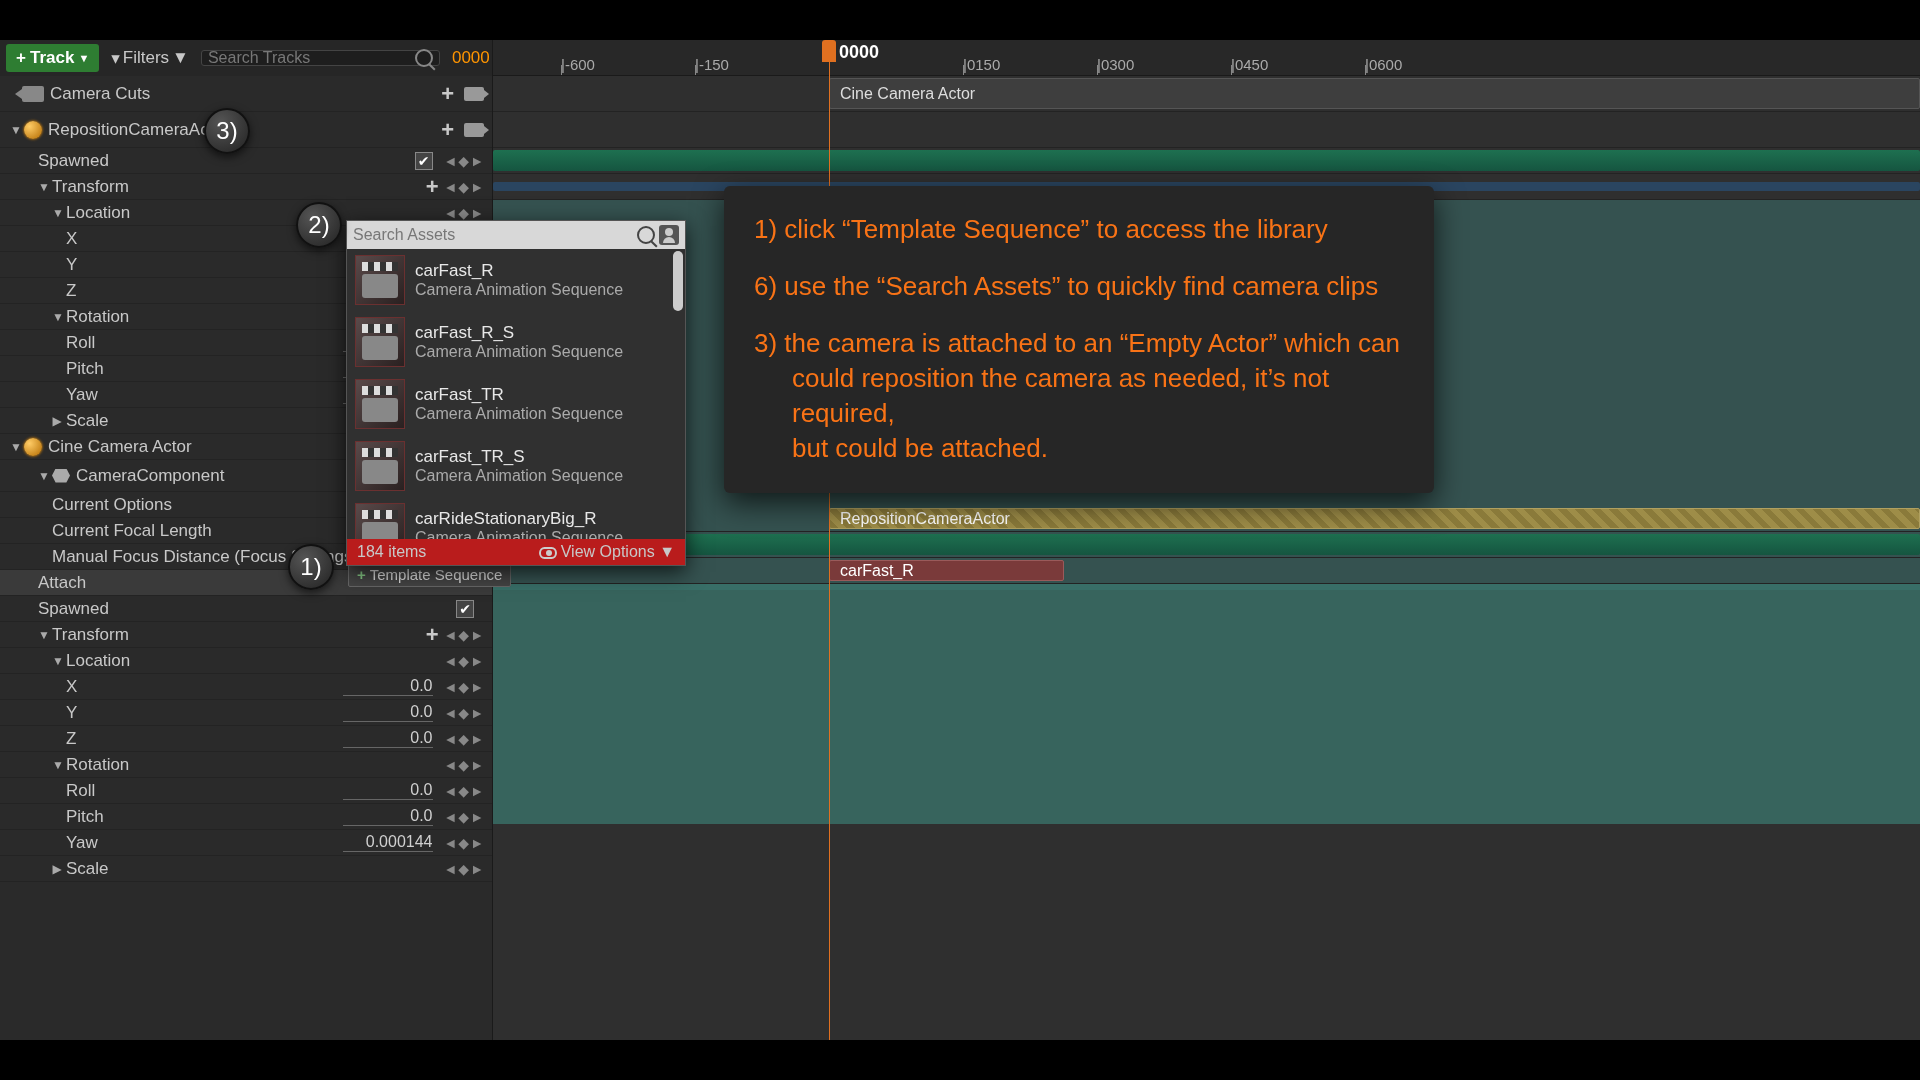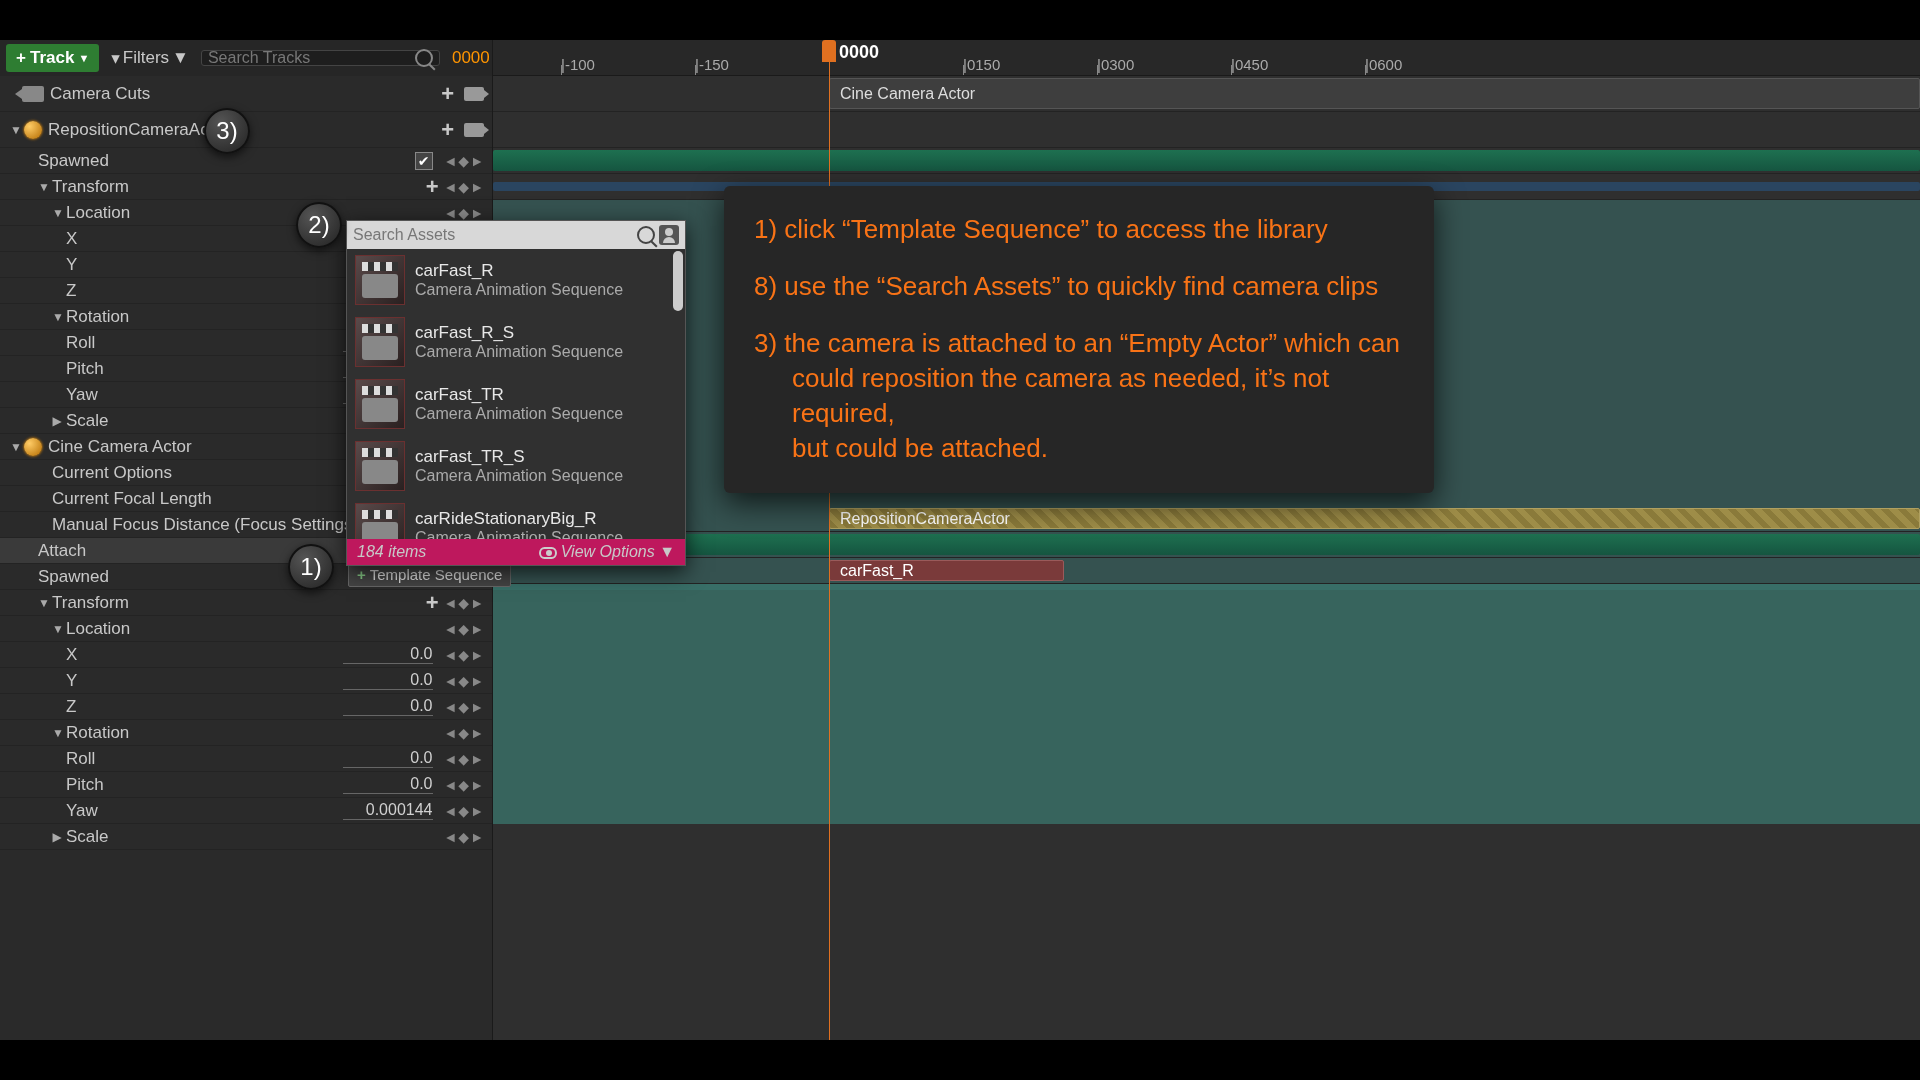--- a/index.html
+++ b/index.html
@@ -77,21 +77,21 @@
 .popup .search .user::after { content: ""; position: absolute; bottom: 2px; left: 4px; width: 12px; height: 6px; background: #ccc; border-radius: 6px 6px 0 0; }
 .popup .list { max-height: 290px; overflow: hidden; position: relative; }
 .popup .item { display: flex; align-items: center; gap: 10px; padding: 6px 8px; cursor: pointer; }
 .popup .thumb { width: 50px; height: 50px; background: linear-gradient(135deg, #5a4a4a, #2a2020); border: 1px solid #6b3030; position: relative; flex-shrink: 0; }
 .popup .thumb::before { content: ""; position: absolute; inset: 6px; background: repeating-linear-gradient(90deg, #ddd 0 6px, #333 6px 12px); clip-path: polygon(0 0, 100% 0, 100% 25%, 0 25%); }
 .popup .thumb::after { content: ""; position: absolute; left: 6px; right: 6px; bottom: 6px; top: 18px; background: #888; border-radius: 3px; }
 .popup .thumb .link { position: absolute; left: 14px; top: 22px; width: 22px; height: 14px; border: 3px solid #ddd; border-radius: 8px; }
 .popup .meta .name { color: #e8e8e8; font-size: 17px; }
 .popup .meta .type { color: #aaa; font-size: 16px; }
 .popup .sb { position: absolute; right: 2px; top: 2px; width: 10px; height: 60px; background: #ccc; border-radius: 5px; }
-.popup .footer { display: flex; align-items: center; justify-content: space-between; padding: 4px 10px; background: #be185d; font-size: 16px; font-style: italic; }
+.popup .footer { display: flex; align-items: center; justify-content: space-between; padding: 4px 10px; background: #b91c1c; font-size: 16px; }
 .popup .footer .eye { width: 18px; height: 12px; border: 2px solid #ccc; border-radius: 60% / 100%; display: inline-block; margin-right: 4px; position: relative; vertical-align: middle; }
 .popup .footer .eye::after { content: ""; position: absolute; top: 1px; left: 5px; width: 6px; height: 6px; background: #ccc; border-radius: 50%; }
 
 .btn-ts { position: absolute; background: #444; border: 1px solid #666; color: #ddd; padding: 3px 8px; font-size: 15px; border-radius: 2px; display: flex; align-items: center; gap: 4px; cursor: pointer; z-index: 40; }
 .btn-ts .plus { color: #8c8; font-weight: 900; }
 
 
 .badge { position: absolute; width: 46px; height: 46px; border-radius: 50%; background: radial-gradient(circle at 35% 30%, #555, #222); border: 2px solid #111; color: #fff; font-size: 24px; display: flex; align-items: center; justify-content: center; z-index: 60; box-shadow: 0 3px 8px rgba(0,0,0,0.6); }
 
 
@@ -228,20 +228,25 @@
             <span>◆</span>
             <span>►</span>
           </span>
         </div>
 
       <div class="row" style="padding-left:10px">
         <span class="tri down"></span>
         <span class="actor-ico"></span>
         <span class="label">Cine Camera Actor</span>
       </div>
+      <div class="row indent2" style="height:32px">
+        <span class="tri down"></span>
+        <span class="comp-ico"></span>
+        <span class="label">CameraComponent</span>
+      </div>
       <div class="row indent3">
           <span class="label">Current Options</span>
           <span class="val">2.8</span>
         </div>
       <div class="row indent3">
           <span class="label">Current Focal Length</span>
           <span class="val">24.0</span>
         </div>
       <div class="row indent3">
           <span class="label">Manual Focus Distance (Focus Settings)</span>
@@ -345,21 +350,21 @@
             <span>►</span>
           </span>
         </div>
     </div>
   </div>
 
   <div class="timeline">
     <div class="ruler">
       <div class="playhead-marker" style="left:336px"></div>
       <div class="playhead-lbl" style="left:346px">0000</div>
-      <div class="tick" style="left:68px">| <span>-100</span></div>
+      <div class="tick" style="left:68px">| <span>-600</span></div>
       <div class="tick" style="left:202px">| <span>-150</span></div>
       <div class="tick" style="left:470px">| <span>0150</span></div>
       <div class="tick" style="left:604px">| <span>0300</span></div>
       <div class="tick" style="left:738px">| <span>0450</span></div>
       <div class="tick" style="left:872px">| <span>0600</span></div>
     </div>
     <div class="playhead-line" style="left:336px"></div>
     <div class="tl-body">
 
       <div class="tl-row" style="top:0;height:36px">
@@ -464,19 +469,19 @@
   </div>
 <div class="badge" style="left:296px; top:202px;">
     <span>2)</span>
   </div>
 <div class="badge" style="left:204px; top:108px;">
     <span>3)</span>
   </div>
 
 <div class="instructions" style="left:724px; top:186px;">
   <p>1) click “Template Sequence” to access the library</p>
-  <p>8) use the “Search Assets” to quickly find camera clips</p>
+  <p>6) use the “Search Assets” to quickly find camera clips</p>
   <p>
     <span>3) the camera is attached to an “Empty Actor” which can</span><br>
     <span class="hang">could reposition the camera as needed, it’s not required,</span>
     <span class="hang">but could be attached.</span>
   </p>
 </div>
 
 </body></html>

